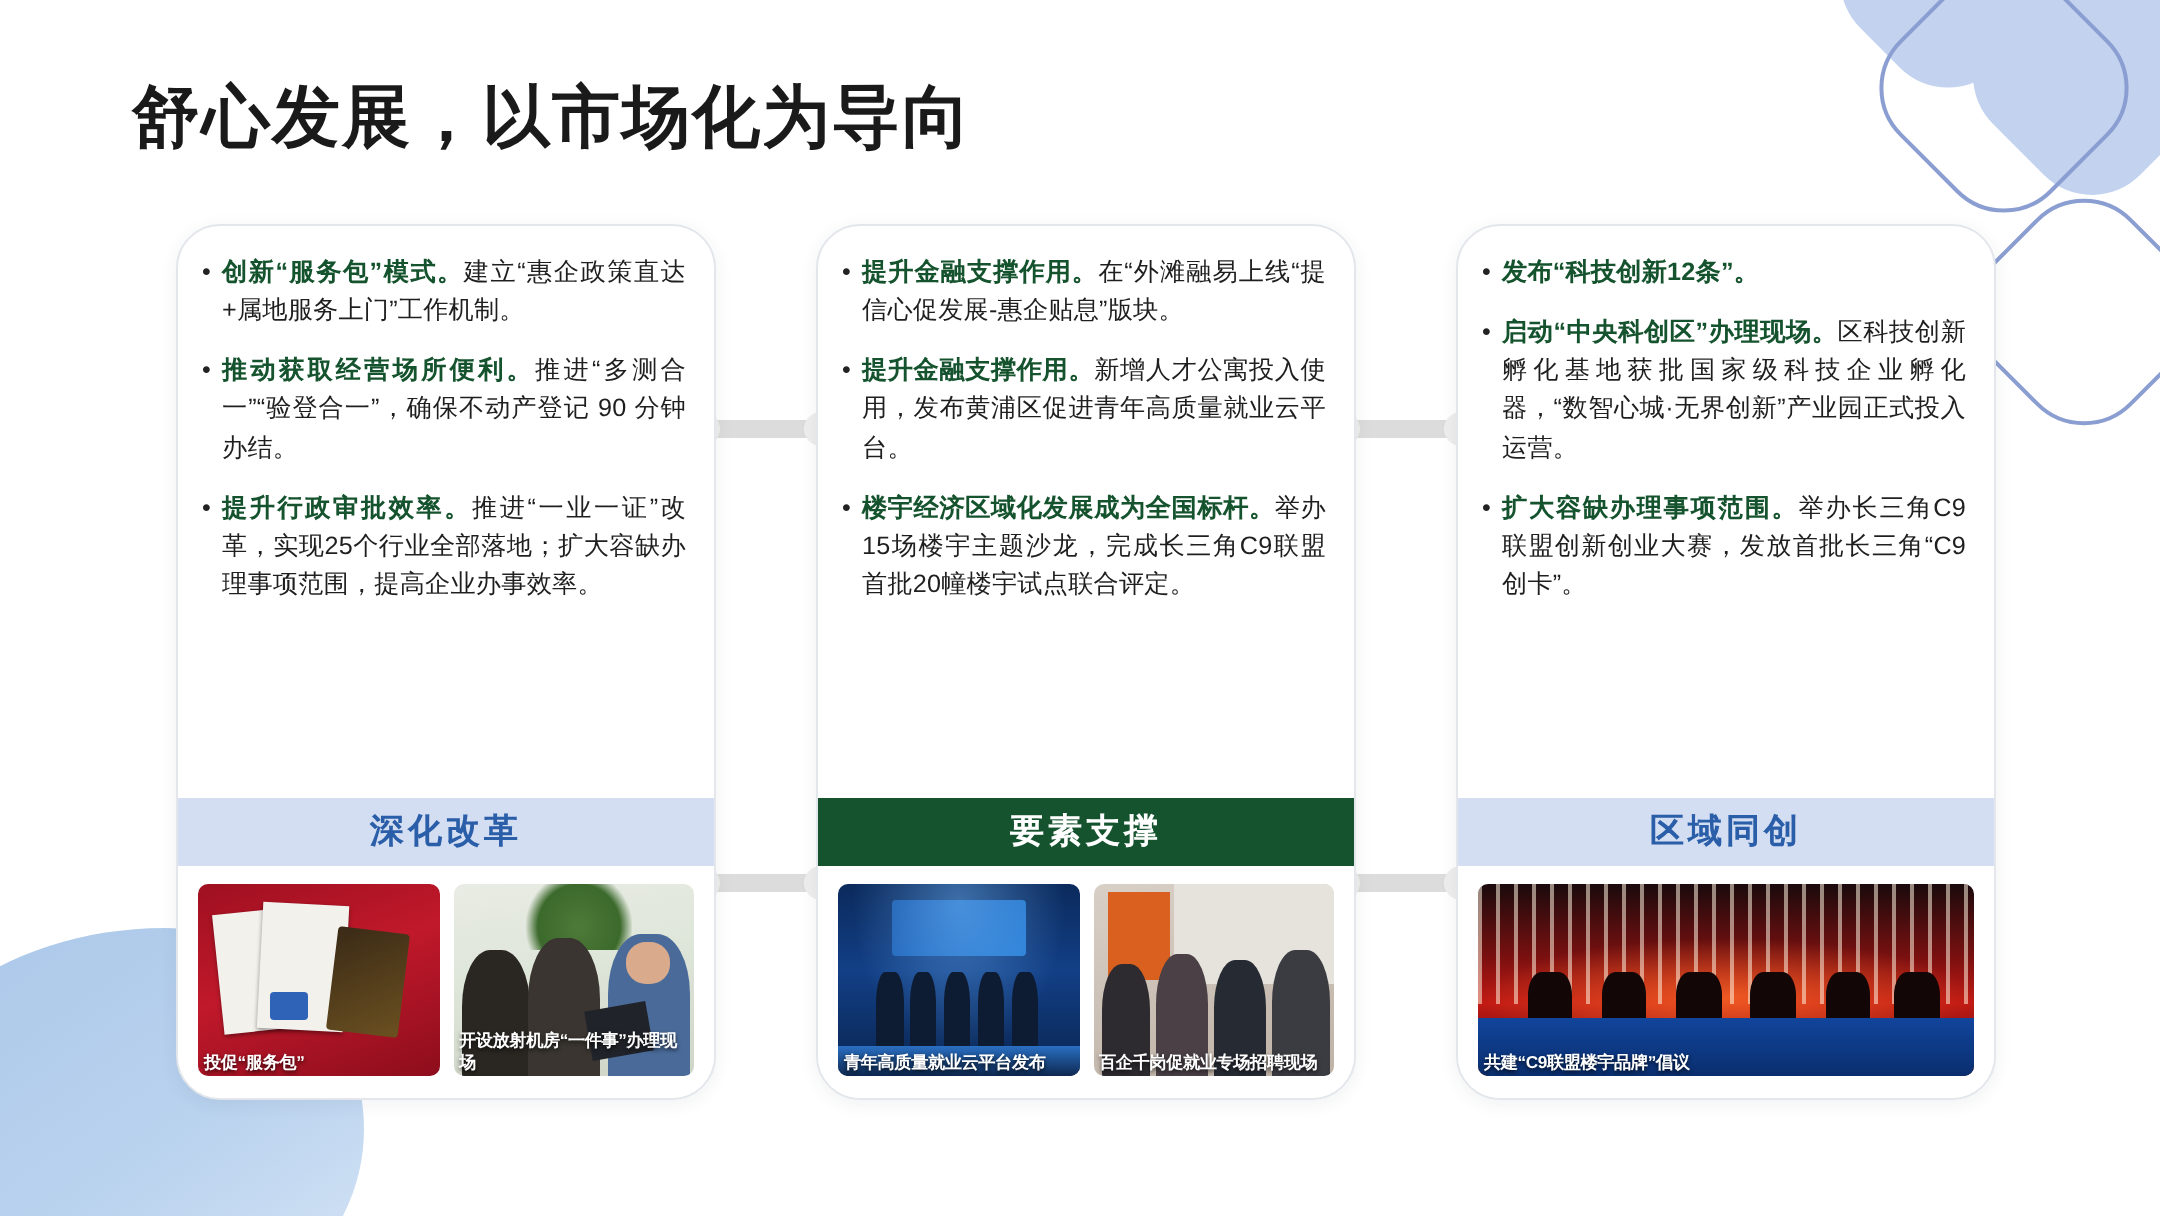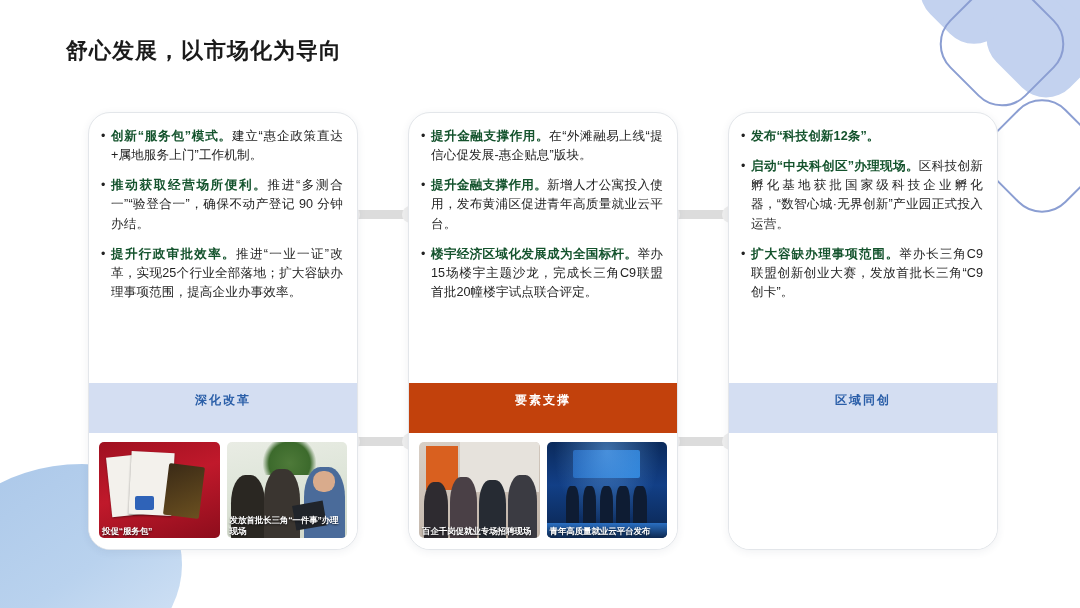--- a/index.html
+++ b/index.html
@@ -32,21 +32,21 @@
     left: -68px; bottom: -66px;
     width: 250px; height: 210px;
     background: linear-gradient(145deg,#a9c6e8 0%, #b9d2ee 55%, #d9e7f7 100%);
     border-radius: 60% 40% 52% 48% / 56% 48% 52% 44%;
   }
 
   
   #title {
     position: absolute;
     left: 66px; top: 36px;
-    font-size: 22px;
+    font-size: 34px;
     font-weight: bold;
     color: #1a1a1a;
     letter-spacing: 1px;
     white-space: nowrap;
   }
 
   
   .card {
     position: absolute;
     top: 112px;
@@ -87,29 +87,29 @@
     font-size: 12.6px;
     color: #1f1f1f;
     text-align: justify;
     letter-spacing: 0.1px;
   }
   .btext b { font-weight: bold; color: #14532d; }
 
   
   .band {
     flex: 0 0 auto;
-    height: 50px;
+    height: 34px;
     line-height: 34px;
     text-align: center;
-    font-size: 12px;
+    font-size: 17px;
     font-weight: bold;
     letter-spacing: 2px;
   }
   .band.light { background: #d4def2; color: #2a5ea8; }
-  .band.dark  { background: #c2410c; color: #ffffff; }
+  .band.dark  { background: #14532d; color: #ffffff; }
 
   
   .photos {
     flex: 0 0 auto;
     height: 96px;
     padding: 9px 10px 11px 10px;
     display: flex;
     gap: 7px;
     background: #ffffff;
   }
@@ -259,21 +259,21 @@
       </div>
       <div class="photo">
         <div class="art art-meet">
           <div class="plant"></div>
             <div class="h1"></div>
             <div class="h2"></div>
             <div class="h3"></div>
             <div class="f3"></div>
             <div class="tab"></div>
         </div>
-        <div class="cap">发放首批长三角“一件事”办理现场</div>
+        <div class="cap">开设放射机房“一件事”办理现场</div>
       </div>
     </div>
   </div>
 
   <div class="card" id="card-1">
     <div class="bullets">
       <div class="bullet">
         <span class="dot">•</span>
         <span class="btext"><b>提升金融支撑作用。</b><span>在“外滩融易上线“提信心促发展-惠企贴息”版块。</span></span>
       </div>
@@ -281,60 +281,74 @@
         <span class="dot">•</span>
         <span class="btext"><b>提升金融支撑作用。</b><span>新增人才公寓投入使用，发布黄浦区促进青年高质量就业云平台。</span></span>
       </div>
       <div class="bullet">
         <span class="dot">•</span>
         <span class="btext"><b>楼宇经济区域化发展成为全国标杆。</b><span>举办15场楼宇主题沙龙，完成长三角C9联盟首批20幢楼宇试点联合评定。</span></span>
       </div>
     </div>
     <div class="band dark">要素支撑</div>
     <div class="photos">
-      <div class="photo">
-        <div class="art art-fair">
-          <div class="wall"></div>
-            <div class="panel"></div>
-          <div class="p1"></div>
-            <div class="p2"></div>
-            <div class="p3"></div>
-            <div class="p4"></div>
-        </div>
-        <div class="cap">百企千岗促就业专场招聘现场</div>
-      </div>
       <div class="photo">
         <div class="art art-stage">
           <div class="screen"></div>
             <div class="beam"></div>
           <div class="fig f1"></div>
             <div class="fig f2"></div>
             <div class="fig f3"></div>
           <div class="fig f4"></div>
             <div class="fig f5"></div>
             <div class="floor"></div>
         </div>
         <div class="cap">青年高质量就业云平台发布</div>
       </div>
+      <div class="photo">
+        <div class="art art-fair">
+          <div class="wall"></div>
+            <div class="panel"></div>
+          <div class="p1"></div>
+            <div class="p2"></div>
+            <div class="p3"></div>
+            <div class="p4"></div>
+        </div>
+        <div class="cap">百企千岗促就业专场招聘现场</div>
+      </div>
     </div>
   </div>
 
   <div class="card" id="card-2">
     <div class="bullets">
       <div class="bullet">
         <span class="dot">•</span>
         <span class="btext"><b>发布“科技创新12条”。</b><span></span></span>
       </div>
       <div class="bullet">
         <span class="dot">•</span>
         <span class="btext"><b>启动“中央科创区”办理现场。</b><span>区科技创新孵化基地获批国家级科技企业孵化器，“数智心城·无界创新”产业园正式投入运营。</span></span>
       </div>
       <div class="bullet">
         <span class="dot">•</span>
         <span class="btext"><b>扩大容缺办理事项范围。</b><span>举办长三角C9联盟创新创业大赛，发放首批长三角“C9创卡”。</span></span>
       </div>
     </div>
     <div class="band light">区域同创</div>
     <div class="photos">
+      <div class="photo">
+        <div class="art art-cer">
+          <div class="glow"></div>
+            <div class="spray"></div>
+          <div class="p c1"></div>
+            <div class="p c2"></div>
+            <div class="p c3"></div>
+          <div class="p c4"></div>
+            <div class="p c5"></div>
+            <div class="p c6"></div>
+          <div class="banner"></div>
+        </div>
+        <div class="cap">共建“C9联盟楼宇品牌”倡议</div>
+      </div>
     </div>
   </div>
 
 </div>
 
 </body></html>

